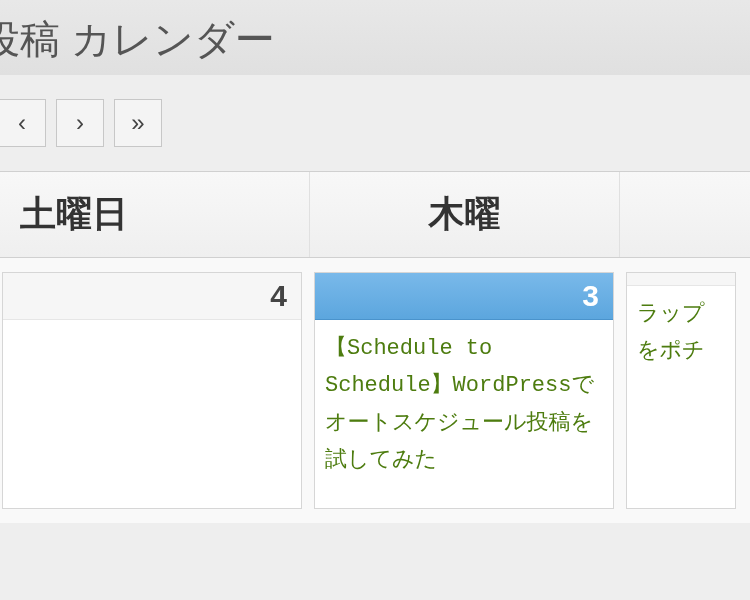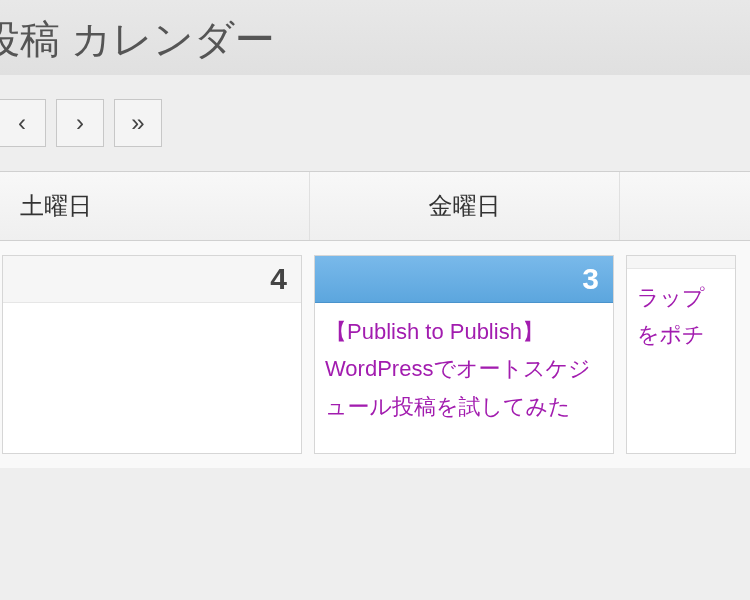--- a/index.html
+++ b/index.html
@@ -51,24 +51,25 @@
       background: #f3f3f3;
     }
     .day-header-row {
       display: flex;
       border-bottom: 1px solid #d0d0d0;
       background: linear-gradient(#f8f8f8, #efefef);
     }
     .day-header {
       flex: 0 0 310px;
       padding: 18px 10px;
-      font-size: 24px;
+      font-size: 36px;
       color: #333;
       text-align: center;
       border-right: 1px solid #e0e0e0;
+      font-weight: bold;
     }
     .day-header.first { text-align: left; padding-left: 20px; }
     .cells-row {
       display: flex;
       gap: 12px;
       padding: 14px 6px 14px 2px;
       background: #f9f9f9;
     }
     .cell {
       flex: 0 0 300px;
@@ -90,54 +91,54 @@
     }
     .cell-datebar.highlight {
       background: linear-gradient(#79b9ea, #5ca6de);
       color: #fff;
       border-bottom: 1px solid #4a93cc;
     }
     .cell-body {
       padding: 10px 10px 18px 10px;
       font-size: 22px;
       line-height: 1.7;
-      color: #a21caf;
+      color: #4d7c0f;
+      font-family: Liberation Mono, monospace;
     }
     .post {
       margin-bottom: 10px;
     }
   </style>
 </head>
 <body>
 
 <h1 class="page-title">投稿 カレンダー</h1>
 
 <div class="nav-row">
   <button class="nav-btn">‹</button>
   <button class="nav-btn">›</button>
   <button class="nav-btn">»</button>
 </div>
 
 <div class="cal-wrap">
   <div class="day-header-row">
     <div class="day-header first">土曜日</div>
-    <div class="day-header">金曜日</div>
     <div class="day-header">木曜</div>
   </div>
 
   <div class="cells-row">
 
     <div class="cell">
       <div class="cell-datebar">4</div>
     </div>
 
     <div class="cell">
       <div class="cell-datebar highlight">3</div>
       <div class="cell-body">
-        <div class="post">【Publish to Publish】WordPressでオートスケジュール投稿を試してみた</div>
+        <div class="post">【Schedule to Schedule】WordPressでオートスケジュール投稿を試してみた</div>
       </div>
     </div>
 
     <div class="cell partial">
       <div class="cell-datebar"></div>
       <div class="cell-body">
         <div class="post">
           <span>ラップ</span><br>
           <span>をポチ</span>
         </div>

